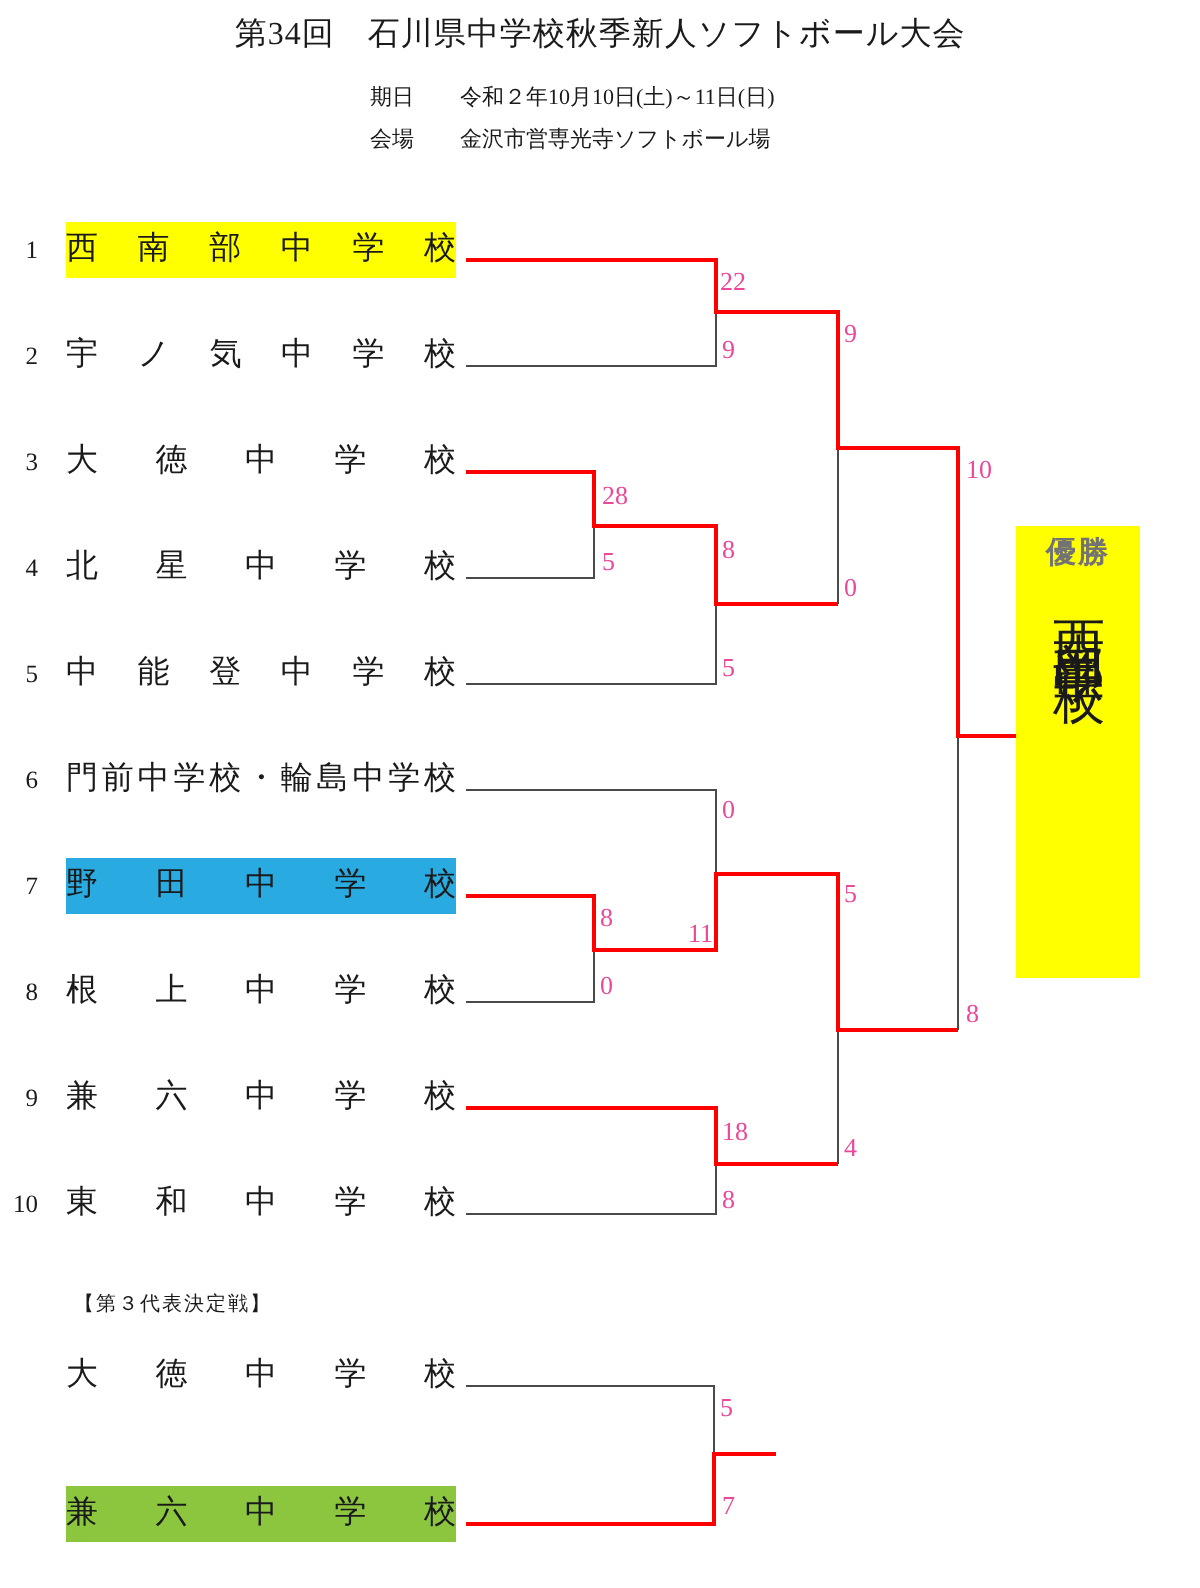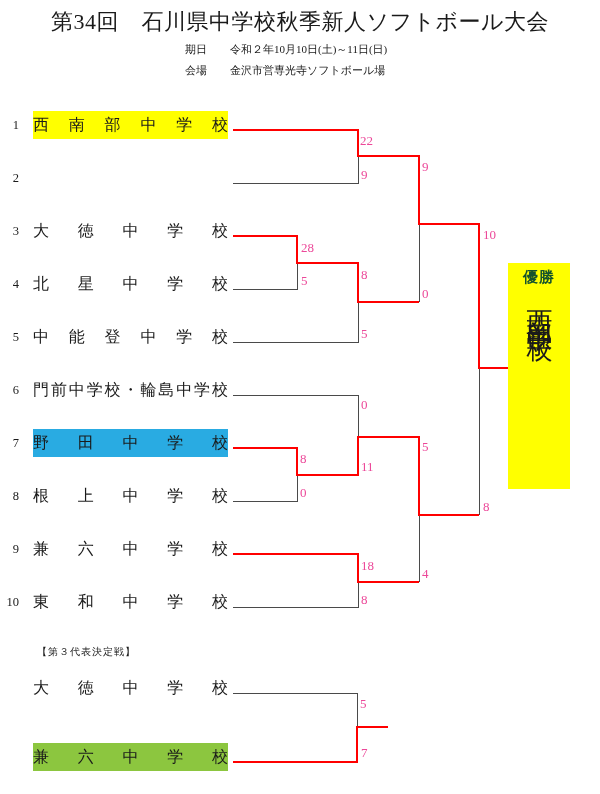--- a/index.html
+++ b/index.html
@@ -3,21 +3,21 @@
 <meta charset="utf-8">
 <style>
   html,body{margin:0;padding:0;background:#ffffff;}
   .page{
     position:relative;width:600px;height:794px;background:#ffffff;
     font-family:"Liberation Serif","DejaVu Serif",serif;color:#1a1a1a;
     overflow:hidden;
   }
   .title{
     position:absolute;top:7px;left:0;width:600px;text-align:center;
-    font-size:22px;letter-spacing:0.5px;white-space:nowrap;
+    font-size:16px;letter-spacing:0.5px;white-space:nowrap;
   }
   .meta{position:absolute;top:39px;left:185px;font-size:11px;}
   .meta-row{display:flex;height:21px;line-height:21px;}
   .meta-label{width:45px;}
   .meta-value{white-space:nowrap;}
   svg.lines{position:absolute;top:0;left:0;}
   svg .pl{fill:none;stroke:#4a4a4a;stroke-width:1;shape-rendering:crispEdges;}
   svg .pr{fill:none;stroke:#ff0000;stroke-width:2.4;shape-rendering:crispEdges;}
   .team-row{position:absolute;left:0;width:240px;height:28px;}
   .seed{
@@ -73,20 +73,21 @@
     <path class="pl" d="M233,183H358V156 M233,289H297V263 M233,342H358V302 M233,395H358V437 M233,501H297V475 M233,607H358V582 M419,224V302 M419,515V582 M479,368V515 M233,693H357V727" style="stroke: rgb(74, 74, 74);"></path>
     <path class="pr" d="M233,130H358V156H419V224H479V368H509 M233,236H297V263H358V302H419 M233,448H297V475H358V437H419V515H479 M233,554H358V582H419 M233,762H357V727H388" style="stroke: rgb(255, 0, 0);"></path>
   </svg>
 
   <div class="team-row" style="top:111px">
     <span class="seed">1</span>
     <span class="tname" style="background-color: rgb(255, 255, 0);">西南部中学校</span>
   </div>
   <div class="team-row" style="top:164px">
     <span class="seed">2</span>
+    <span class="tname">宇ノ気中学校</span>
   </div>
   <div class="team-row" style="top:217px">
     <span class="seed">3</span>
     <span class="tname">大徳中学校</span>
   </div>
   <div class="team-row" style="top:270px">
     <span class="seed">4</span>
     <span class="tname">北星中学校</span>
   </div>
   <div class="team-row" style="top:323px">
@@ -119,29 +120,29 @@
   <span class="score" style="left:422px;top:160px">9</span>
   <span class="score" style="left:301px;top:241px">28</span>
   <span class="score" style="left:301px;top:274px">5</span>
   <span class="score" style="left:361px;top:268px">8</span>
   <span class="score" style="left:361px;top:327px">5</span>
   <span class="score" style="left:422px;top:287px">0</span>
   <span class="score" style="left:483px;top:228px">10</span>
   <span class="score" style="left:361px;top:398px">0</span>
   <span class="score" style="left:300px;top:452px">8</span>
   <span class="score" style="left:300px;top:486px">0</span>
-  <span class="score" style="left:361px;top:460px">11</span>
+  <span class="score" style="left:344px;top:460px">11</span>
   <span class="score" style="left:422px;top:440px">5</span>
   <span class="score" style="left:422px;top:567px">4</span>
   <span class="score" style="left:361px;top:559px">18</span>
   <span class="score" style="left:361px;top:593px">8</span>
   <span class="score" style="left:483px;top:500px">8</span>
 
   <div class="champ" style="background-color: rgb(255, 255, 0);">
-    <div class="champ-label" style="color: #14532d;">優勝</div>
+    <div class="champ-label" style="color: #737373;">優勝</div>
     <div class="champ-name">西南部中学校</div>
   </div>
 
   <div class="third-header">【第３代表決定戦】</div>
 
   <div class="team-row third-row" style="top:674px">
 
     <span class="tname">大徳中学校</span>
   </div>
   <div class="team-row third-row" style="top:743px">

